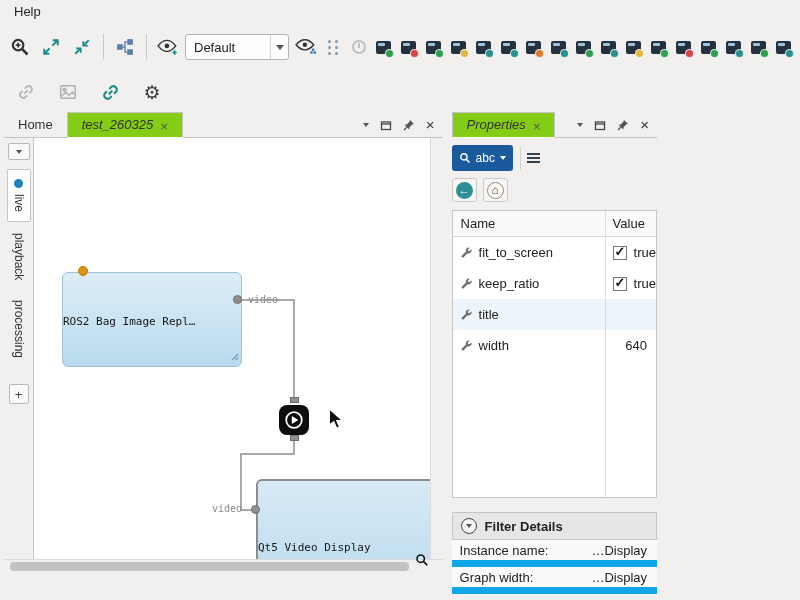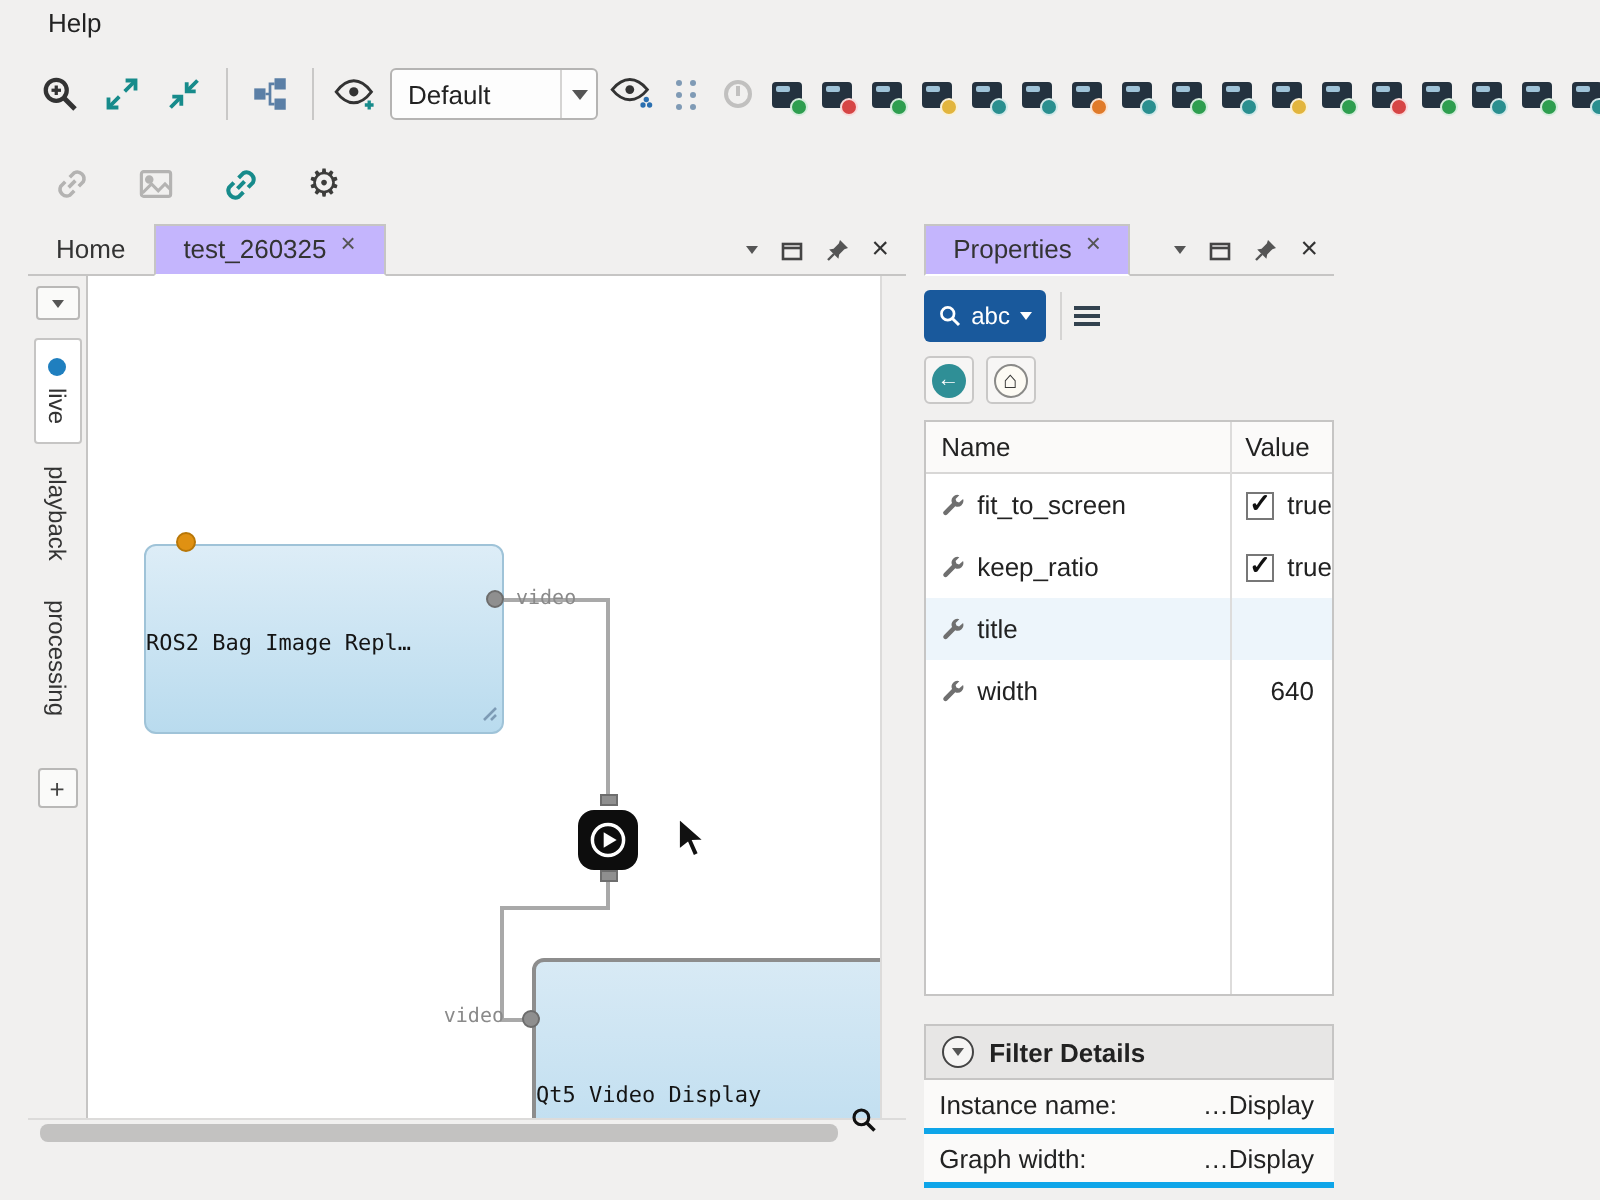--- a/index.html
+++ b/index.html
@@ -2,21 +2,21 @@
 <html><head>
 <meta charset="utf-8">
 <style>
   * { box-sizing: border-box; }
   html,body { margin:0; padding:0; }
   body {
     width:800px; height:600px; overflow:hidden;
     font-family:"Liberation Sans", sans-serif;
     background:#f1f0ef; color:#222; font-size:13px;
   }
-  .app { position:relative; width:664px; height:600px;margin-left:10px; }
+  .app { position:relative; width:664px; height:600px; }
 
   
   .menubar { height:22px; display:flex; align-items:center; padding-left:8px; gap:6px; }
   .menu-item { padding:2px 6px; }
   .toolbar1 { height:50px; display:flex; align-items:center; gap:3px; padding:0 6px; }
   .toolbar2 { height:40px; display:flex; align-items:center; gap:14px; padding:0 12px; }
   .icon-btn { width:28px; height:28px; display:flex; align-items:center; justify-content:center; border-radius:3px; flex:0 0 auto; }
   .tsep { width:1px; height:26px; background:#c9c8c7; margin:0 4px; flex:0 0 auto; }
   .dots-handle { display:grid; grid-template-columns:4px 4px; grid-gap:3px; margin:0 5px; flex:0 0 auto; }
   .dots-handle i { width:3px; height:3px; border-radius:50%; background:#7f9ab5; }
@@ -37,22 +37,22 @@
   .plugin-btn .pb-badge { position:absolute; right:1px; bottom:1px; width:9px; height:9px; border-radius:50%; border:1px solid rgba(255,255,255,.8); }
   .plugin-btn.disabled { opacity:.55; }
 
   
   .main { display:flex; height:482px; }
   .left-pane { width:487px; height:460px; display:flex; flex-direction:column; padding-left:4px; }
   .splitter { width:10px; display:flex; align-items:center; justify-content:center; }
   .right-pane { flex:1; display:flex; flex-direction:column; padding-right:7px; height:482px; }
 
   .tabbar { height:26px; display:flex; align-items:flex-end; border-bottom:1px solid #c6c5c4; position:relative; }
-  .tab { padding:4px 14px 5px; color:#333; display:flex; align-items:flex-start; gap:7px; }
-  .tab.active { background:#c4b5fd; border:1px solid #c6c5c4; border-bottom:1px solid #fff; margin-bottom:-1px; }
+  .tab { padding:4px 14px 5px; color:#333; display:flex; align-items:flex-end; gap:7px; }
+  .tab.active { background:#84cc16; border:1px solid #c6c5c4; border-bottom:1px solid #fff; margin-bottom:-1px;font-style:italic; }
   .tab-close { color:#555; font-size:13px; line-height:10px; }
   .tab-controls { margin-left:auto; display:flex; align-items:center; gap:11px; padding:0 8px 6px 0; }
   .wc { display:flex; align-items:center; justify-content:center; color:#444; }
   .wc-close { font-size:15px; line-height:12px; color:#333; }
 
   
   .editor-body { flex:1; display:flex; min-height:0; }
   .side-strip { width:30px; display:flex; flex-direction:column; align-items:center; border-right:1px solid #c6c5c4; background:#f1f0ef; }
   .scroll-btn { width:22px; height:17px; border:1px solid #b9b8b7; background:#fafaf9; margin:5px 0 8px; display:flex; align-items:center; justify-content:center; border-radius:2px; }
   .vtab { writing-mode:vertical-rl; display:flex; align-items:center; gap:6px; padding:9px 0; width:24px; font-size:12px; color:#333; margin:1px 0; border-radius:2px; }
@@ -112,21 +112,21 @@
   .pname { width:152px; display:flex; align-items:center; gap:6px; padding-left:7px; }
   .pval { flex:1; display:flex; align-items:center; padding-left:8px; height:100%; }
   .pval.num { justify-content:flex-end; padding-right:9px; }
   .cb { width:14px; height:14px; border:1px solid #777; background:#fff; position:relative; margin-right:7px; flex:0 0 auto; }
   .cb::after { content:"\2713"; position:absolute; left:1px; top:-3px; font-size:13px; font-weight:bold; color:#111; }
   .wrench { width:13px; height:13px; flex:0 0 auto; }
 
   .filter-details { margin-top:auto; }
   .fd-header { height:28px; background:#e7e6e5; border:1px solid #c6c5c4; display:flex; align-items:center; gap:8px; padding-left:8px; font-weight:bold; }
   .fd-circ { width:16px; height:16px; border:1px solid #444; border-radius:50%; display:flex; align-items:center; justify-content:center; background:#f6f5f4; }
-  .fd-row { height:27px; display:flex; align-items:center; justify-content:space-between; padding:0 10px 0 8px; background:#fbfaf9; border-bottom:3px solid #0ea5e9; }
+  .fd-row { height:27px; display:flex; align-items:center; justify-content:space-between; padding:0 10px 0 8px; background:#fbfaf9; border-bottom:7px solid #0ea5e9; }
 </style>
 </head>
 <body>
 
 <svg width="0" height="0" style="position:absolute">
   <defs>
     <symbol id="sym-wrench" viewBox="0 0 16 16">
       <path d="M14.2 4.3a3.6 3.6 0 0 1-4.8 4.5l-5 5a1.4 1.4 0 0 1-2-2l5-5A3.6 3.6 0 0 1 11.9 2L9.6 4.3l.5 1.6 1.6.5z" fill="#6f6f6f"></path>
     </symbol>
     <symbol id="sym-mag" viewBox="0 0 16 16">

